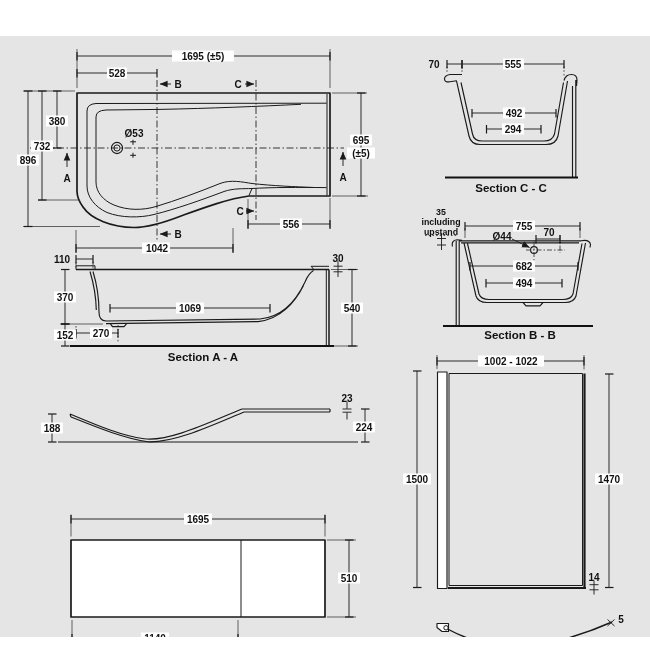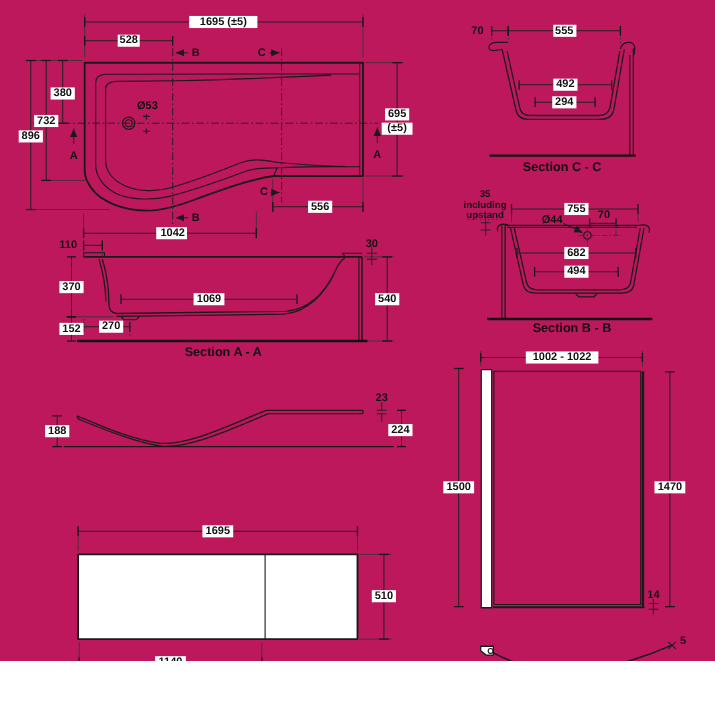--- a/index.html
+++ b/index.html
@@ -1,16 +1,16 @@
 <!DOCTYPE html>
 <html><head>
 <meta charset="utf-8">
 <style>
   html,body{margin:0;padding:0;background:#fff;}
-  .stage{position:relative;width:650px;height:601px;background:#be185d;overflow:hidden;}
+  .stage{position:relative;width:650px;height:601px;background:#e5e5e5;overflow:hidden;margin-top:36px;}
   svg{display:block;}
   .o   {stroke:#1a1a1a;stroke-width:1.7;fill:none;stroke-linejoin:round;}
   .o15 {stroke:#1a1a1a;stroke-width:1.5;fill:none;}
   .m   {stroke:#1a1a1a;stroke-width:1;fill:none;stroke-linejoin:round;}
   .m11 {stroke:#1a1a1a;stroke-width:1.15;fill:none;stroke-linejoin:round;}
   .dim {stroke:#222;stroke-width:0.95;fill:none;}
   .tk  {marker-start:url(#tick);marker-end:url(#tick);}
   .ar  {marker-end:url(#arr);}
   .ext {stroke:#333;stroke-width:0.75;fill:none;}
   .cl  {stroke:#222;stroke-width:0.9;fill:none;stroke-dasharray:7 2.5 1.5 2.5;}

